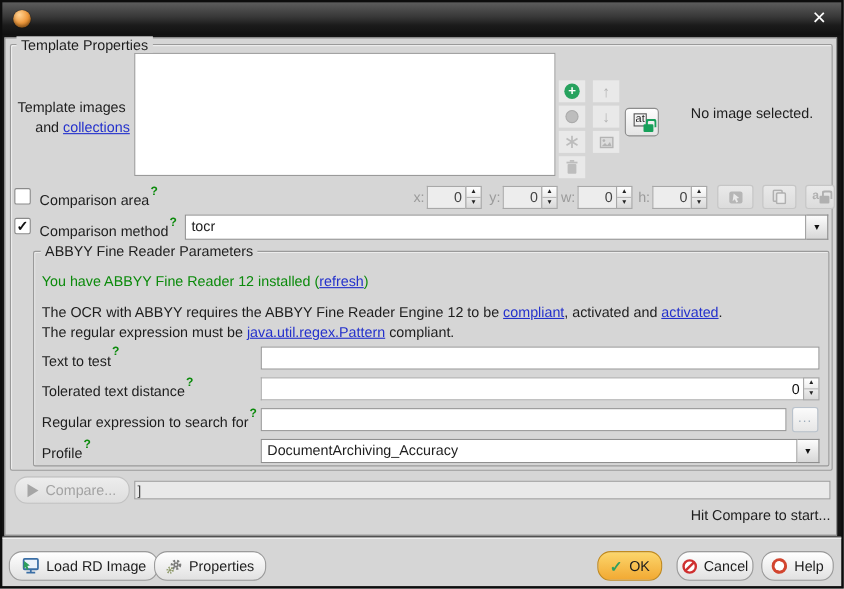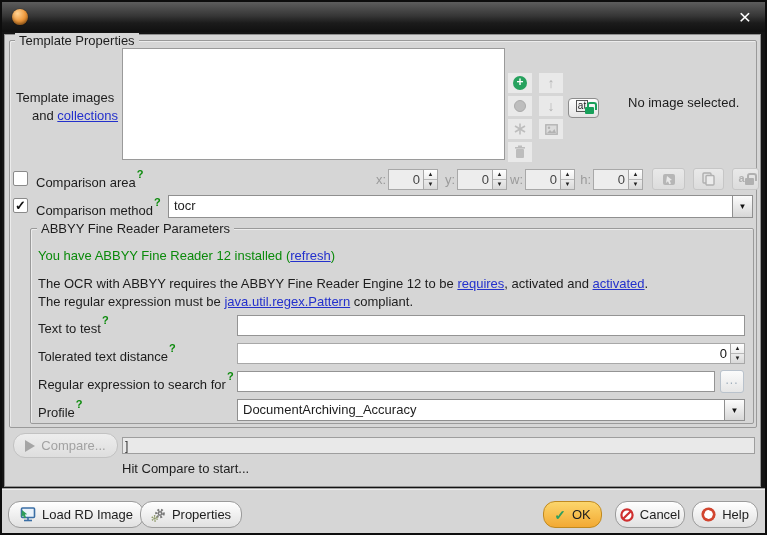--- a/index.html
+++ b/index.html
@@ -40,21 +40,21 @@
   .green { color:#0b8a0b; }
 
   .listbox { background:#fff; border:1px solid #9a9a9a; }
 
   
   .tbtn { width:24px; height:20px; background:#e9e9e9; display:flex; align-items:center; justify-content:center; }
   .plus-circle { width:14px; height:14px; border-radius:50%; background:#27a25e; color:#fff; font-size:12px; line-height:13px; text-align:center; font-weight:bold; }
   .gray-dot { width:12px; height:12px; border-radius:50%; background:#bdbdbd; border:1px solid #aaa; }
   .garrow { color:#b3b3b3; font-size:14px; font-weight:bold; line-height:14px; }
 
-  .atbtn { width:31px; height:20px; border:1px solid #8d8d8d; border-radius:4px;
+  .atbtn { width:31px; height:26px; border:1px solid #8d8d8d; border-radius:4px;
     background:linear-gradient(#fefefe,#e4e4e4); display:flex; align-items:center; justify-content:center; }
   .at { font-size:10px; border:1px solid #555; line-height:10px; padding:0 1px; margin-right:3px; margin-bottom:4px; }
   .lock { position:absolute; width:9px; height:7px; border-radius:1px; }
   .lock::before { content:""; position:absolute; top:-5px; left:1.5px; width:6px; height:6px;
     border:2px solid; border-bottom:none; border-radius:3px 3px 0 0; border-color:inherit; }
   .green-lock { background:#17a05a; border-color:#17a05a; right:4px; bottom:3px; }
   .gray-lock { background:#b0b0b0; border-color:#b0b0b0; right:4px; bottom:4px; }
 
   
   .cb { width:15px; height:15px; background:#fff; border:1px solid #8a8a8a; border-radius:2px;
@@ -88,21 +88,21 @@
     background:linear-gradient(#ffffff,#e1e1e1); display:flex; align-items:center; justify-content:center; gap:6px;
     font-size:13px; color:#1d1d1d; white-space:nowrap; cursor:default; }
   .pbtn.disabled { background:linear-gradient(#ededed,#dedede); color:#a2a2a2; border-color:#c2c2c2; height:25px; }
   .pbtn.ok { background:linear-gradient(#fcd66c,#f2a933); border-color:#c5safe1d; border-color:#c08a20; }
   .play-tri { width:0; height:0; border-left:10px solid #a5a5a5; border-top:6px solid transparent; border-bottom:6px solid transparent; }
   .ok-check { color:#2f9e5f; font-weight:bold; font-size:14px; }
 
   .progress { background:#e9e9e9; border:1px solid #9e9e9e; display:flex; align-items:center; }
   .pb-text { font-size:12px; color:#333; padding-left:2px; }
 
-  .hint { text-align:left; }
+  .hint { text-align:right; }
 </style>
 </head>
 <body>
 
 <div class="window">
 
   <div class="titlebar abs">
     <span class="app-icon"></span>
     <span class="close">×</span>
   </div>
@@ -234,21 +234,21 @@
 
   <div>
     <div class="group abs" style="left:30px;top:228px;width:724px;height:196px"></div>
     <span class="legend abs" style="left:37px;top:221px">ABBYY Fine Reader Parameters</span>
 
     <div class="lbl abs green" style="left:38px;top:248px">
       <span>You have ABBYY Fine Reader 12 installed (</span><a class="link">refresh</a><span>)</span>
     </div>
 
     <div class="lbl abs" style="left:38px;top:276px">
-      <span>The OCR with ABBYY requires the ABBYY Fine Reader Engine 12 to be </span><a class="link">requires</a><span>, activated and </span><a class="link">activated</a><span>.</span>
+      <span>The OCR with ABBYY requires the ABBYY Fine Reader Engine 12 to be </span><a class="link">compliant</a><span>, activated and </span><a class="link">activated</a><span>.</span>
     </div>
     <div class="lbl abs" style="left:38px;top:294px">
       <span>The regular expression must be </span><a class="link">java.util.regex.Pattern</a><span> compliant.</span>
     </div>
 
     <span class="lbl abs" style="left:38px;top:318px"><span>Text to test</span><sup class="q">?</sup></span>
     <input class="tf abs" style="left: 237px; top: 315px; width: 508px;" value="">
 
     <span class="lbl abs" style="left:38px;top:346px"><span>Tolerated text distance</span><sup class="q">?</sup></span>
     <div class="coord abs" style="left:237px;top:343px">

